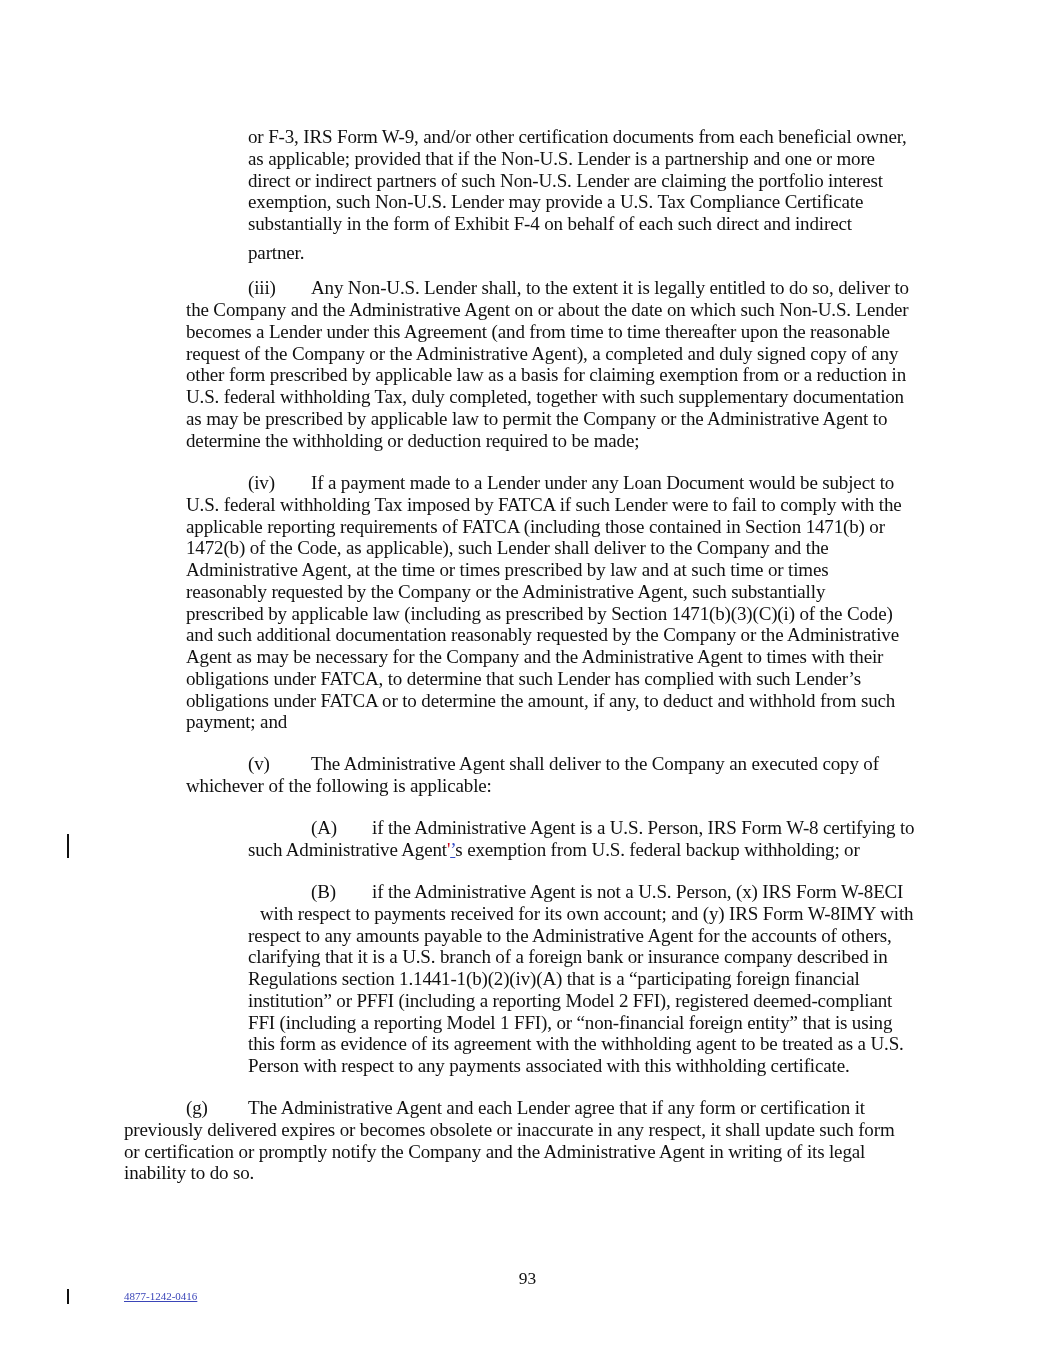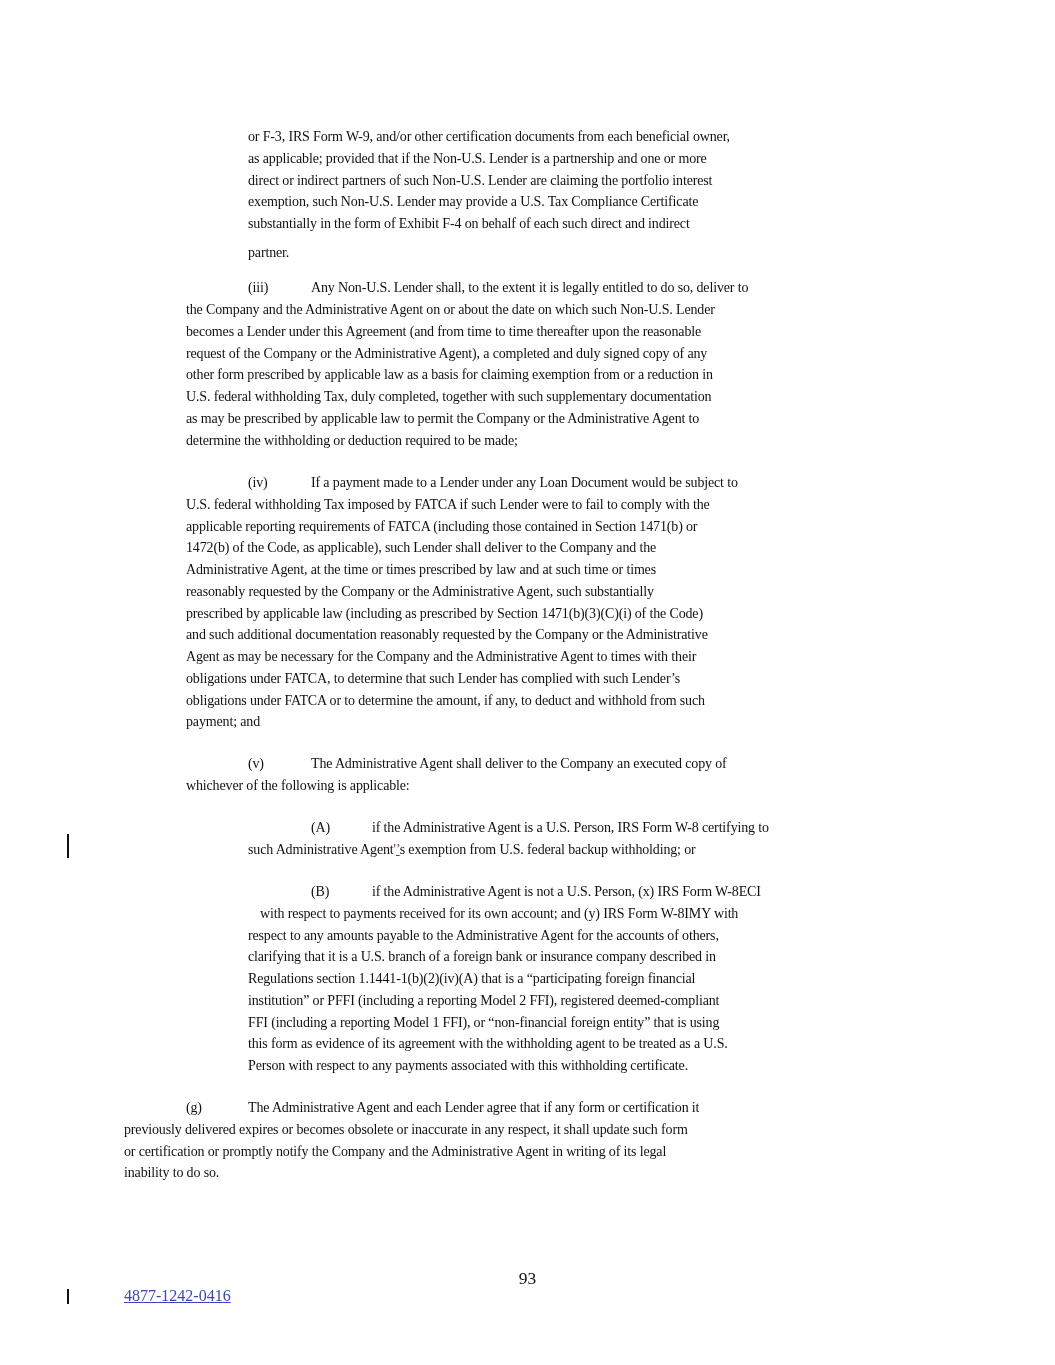--- a/index.html
+++ b/index.html
@@ -3,34 +3,34 @@
   <meta charset="utf-8">
   <style>
     html, body { margin: 0; padding: 0; background: #ffffff; }
     body {
       width: 1055px; height: 1365px; position: relative; overflow: hidden;
       font-family: "Liberation Serif", "DejaVu Serif", serif;
       color: #111111;
     }
     .page { position: absolute; left: 0; top: 0; width: 1055px; height: 1365px; }
     .line {
-      position: absolute; white-space: pre; font-size: 14px; line-height: 22px;
+      position: absolute; white-space: pre; font-size: 19px; line-height: 22px;
       letter-spacing: -0.15px;
     }
     .del { color: #d0021b; }
     .ins { color: #2f4ac8; text-decoration: underline; text-decoration-color: #2f4ac8; }
     .change-bar {
       position: absolute; width: 2px; background: #111111;
     }
     .page-number {
       position: absolute; left: 0; width: 1055px; top: 1267px; text-align: center;
       font-size: 17.4px; line-height: 22px;
     }
     .doc-id {
-      position: absolute; left: 124px; top: 1289px; font-size: 16px; line-height: 14px;
+      position: absolute; left: 124px; top: 1289px; font-size: 11px; line-height: 14px;
       color: #3a45b8; text-decoration: underline;
     }
   </style>
 </head>
 <body>
 
 <div class="page">
 
   <div>
     <div class="line" style="left:248px;top:126px">or F-3, IRS Form W-9, and/or other certification documents from each beneficial owner,</div>

